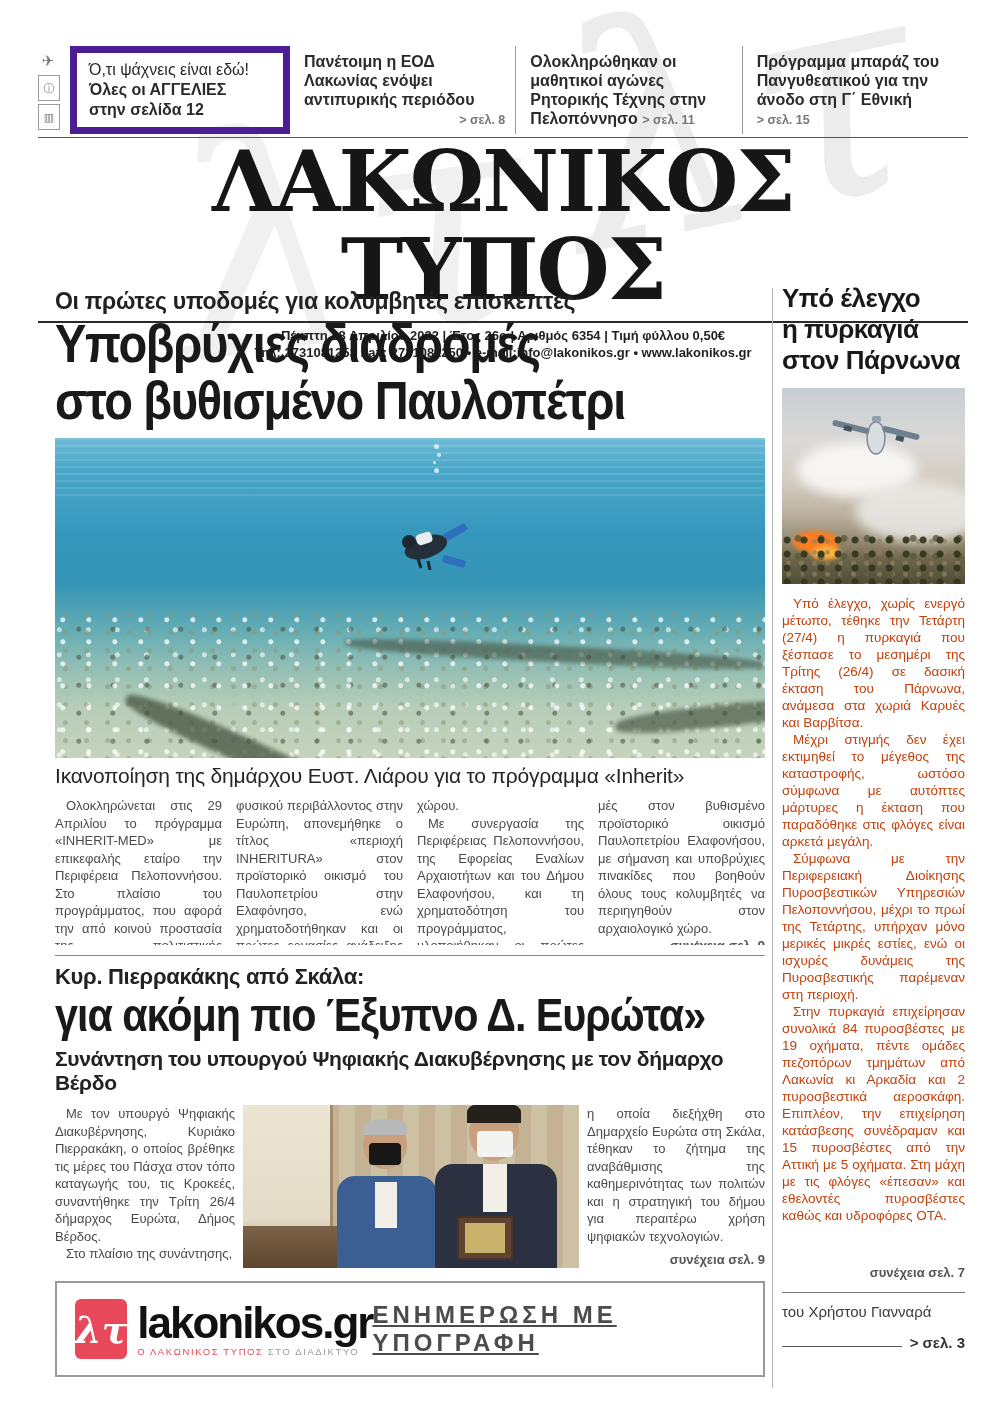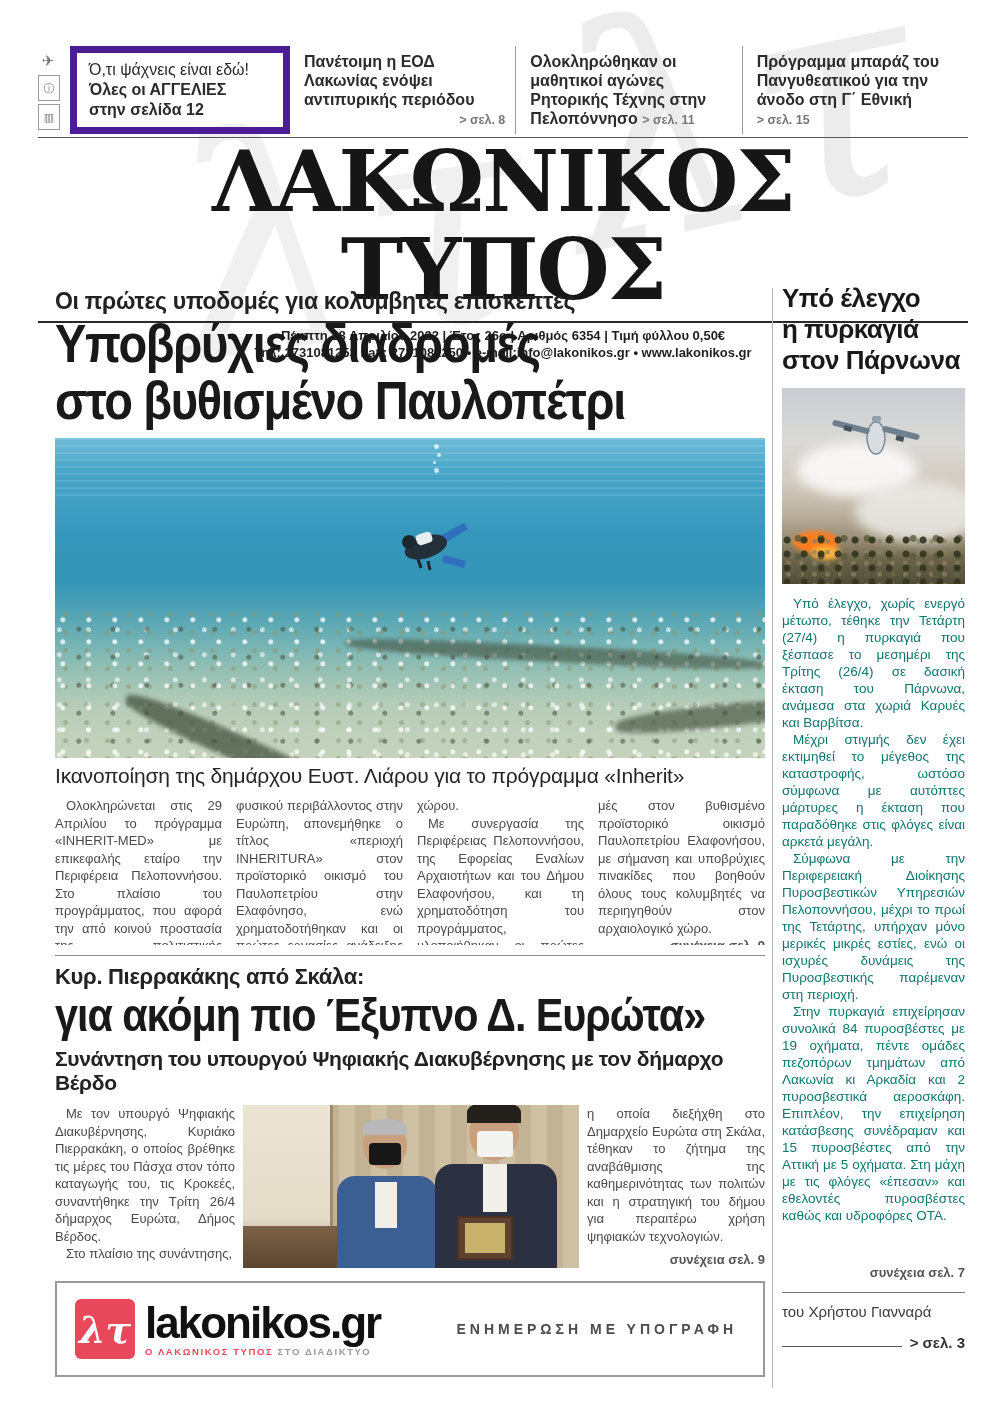--- a/index.html
+++ b/index.html
@@ -114,31 +114,31 @@
   .plaque{position:absolute;background:#5f4330;border:2px solid #4a3324;width:52px;height:40px;}
   .plaque i{position:absolute;left:6px;top:5px;right:6px;bottom:5px;background:#c9b26c;display:block;}
 
   
   .footer-banner{margin-top:13px;border:2px solid #9a9a9a;height:96px;display:flex;align-items:center;
                  padding:0 26px 0 18px;box-sizing:border-box;background:#fff;}
   .logo-sq{width:60px;height:60px;border-radius:6px;display:flex;align-items:center;justify-content:center;
            font-family:"DejaVu Serif",serif;font-style:italic;font-weight:bold;font-size:38px;color:#fff;}
   .logo-block{margin-left:10px;}
   .logo-text{font-size:44px;font-weight:bold;letter-spacing:-2px;color:#111;line-height:44px;}
-  .logo-tag{font-size:9.5px;font-weight:bold;letter-spacing:1.6px;margin-top:1px;}
+  .logo-tag{font-size:9.5px;font-weight:normal;letter-spacing:1.6px;margin-top:1px;}
   .logo-tag .red{color:#e8495a;}
   .logo-tag .gray{color:#9a9a9a;}
-  .slogan{margin-left:auto;font-size:14px;font-weight:600;letter-spacing:4px;color:#4c4c4c;}
+  .slogan{margin-left:auto;font-size:24px;font-weight:600;letter-spacing:4px;color:#4c4c4c;text-decoration:underline;}
 
   
   .v-sep{left:772px;top:288px;height:1100px;border-left:1px solid #b5b5b5;width:0;}
   .sidebar{left:782px;top:283px;width:183px;}
   .sb-headline{font-weight:bold;font-size:26px;line-height:31px;letter-spacing:-0.5px;color:#191919;white-space:pre-line;}
   .sb-body{margin-top:11px;height:668px;overflow:hidden;font-size:13.5px;line-height:17px;
-           color:#0f766e;text-align:justify;}
+           color:#c2410c;text-align:justify;}
   .sb-body p{margin:0;text-indent:11px;}
   .sb-cont{font-size:13px;font-weight:bold;color:#555;text-align:right;margin-top:2px;}
   .sb-divider{border-top:1px solid #777;margin:12px 0 10px 0;}
   .op-title{font-weight:bold;font-size:23px;line-height:27px;letter-spacing:-0.5px;color:#191919;white-space:pre-line;}
   .op-author{font-size:15px;color:#3c3c3c;margin-top:4px;}
   .op-pageline{display:flex;align-items:flex-end;margin-top:14px;}
   .op-line{flex:1;border-bottom:1.5px solid #555;margin-bottom:4px;margin-right:8px;}
   .op-page{font-size:15px;font-weight:bold;color:#333;white-space:nowrap;}
 </style>
 </head>

